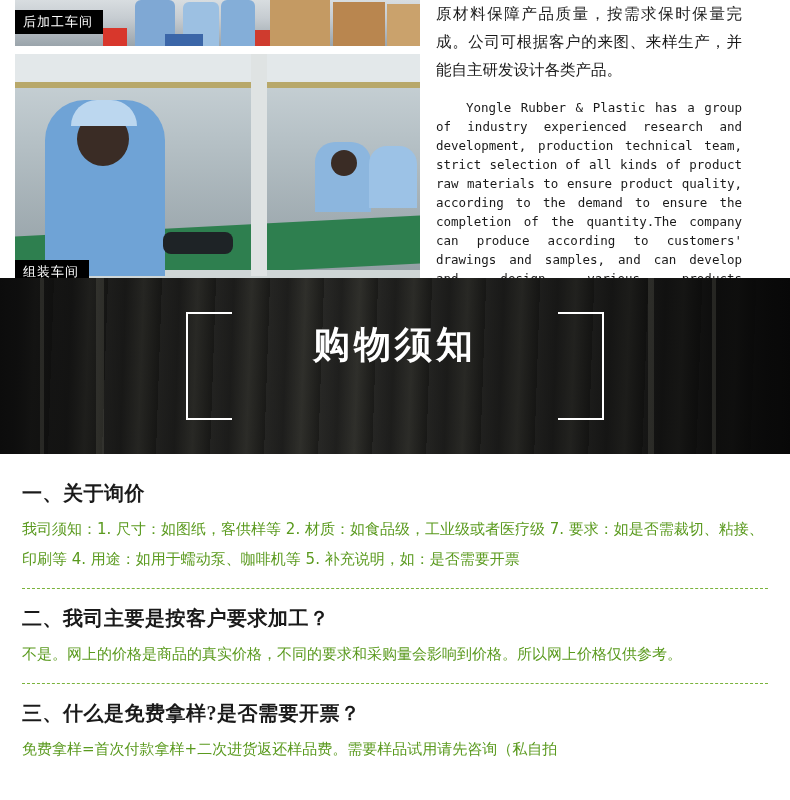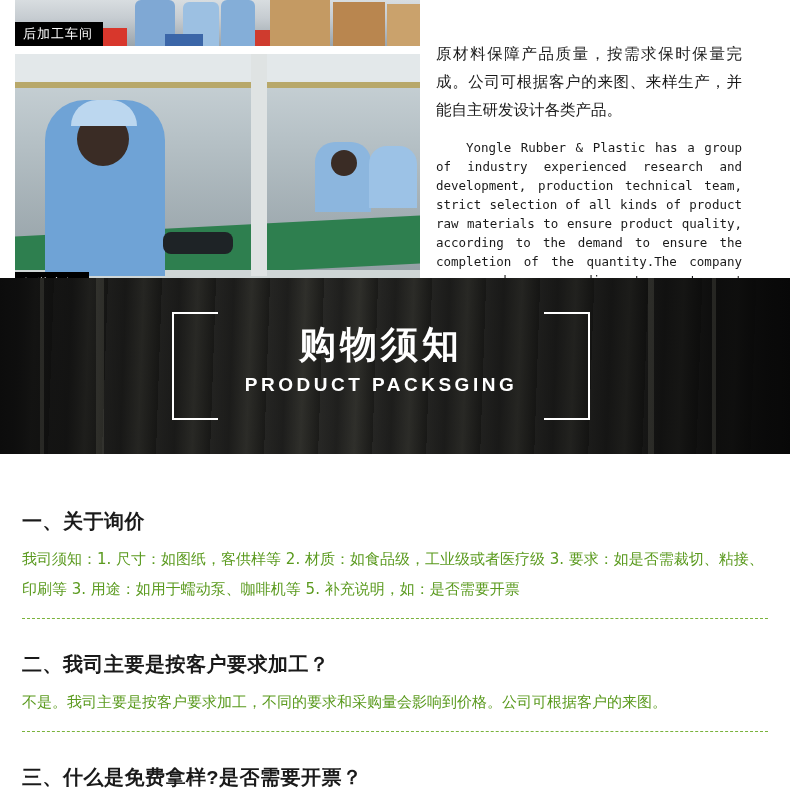--- a/index.html
+++ b/index.html
@@ -30,21 +30,21 @@
     width: 405px;
     overflow: hidden;
     background: #4a5a6a;
   }
   .photo.p1 { height: 46px; margin-bottom: 8px; }
   .photo.p2 { height: 242px; }
 
   .photo-caption {
     position: absolute;
     left: 0;
-    bottom: 0;
+    bottom: 12px;
     background: #000000;
     color: #ffffff;
     font-size: 13px;
     line-height: 20px;
     padding: 2px 10px 2px 8px;
     font-family: "DejaVu Sans", sans-serif;
     letter-spacing: 1px;
   }
 
   
@@ -75,21 +75,20 @@
   .p2 .w-head { position:absolute; left:62px; top:58px; width:52px; height:54px; background:#3a2c25; border-radius:50%; }
   .p2 .w-cap { position:absolute; left:56px; top:46px; width:66px; height:26px; background:#bcd7ef; border-radius:26px 26px 0 0; }
   .p2 .w-far1 { position:absolute; left:300px; top:88px; width:56px; height:70px; background:#8cb6de; border-radius:20px 20px 0 0; }
   .p2 .w-far1h { position:absolute; left:316px; top:96px; width:26px; height:26px; background:#3a2c25; border-radius:50%; }
   .p2 .w-far2 { position:absolute; left:354px; top:92px; width:48px; height:62px; background:#9cc2e6; border-radius:18px 18px 0 0; }
   .p2 .dark-item { position:absolute; left:148px; top:178px; width:70px; height:22px; background:#1e2326; border-radius:8px; }
 
   .text-col {
     width: 336px;
     padding: 0 14px 0 16px;
-    margin-top: 40px;
   }
   .cn-intro {
     font-family: "DejaVu Sans", sans-serif;
     font-size: 15.5px;
     line-height: 28px;
     color: #1a1a1a;
     margin: 0 0 14px 0;
     text-align: justify;
   }
   .en-intro {
@@ -112,21 +111,21 @@
       repeating-linear-gradient(92deg, #3a3a36 0px, #2a2a27 18px, #4a4a42 36px, #23231f 54px),
       linear-gradient(180deg, #55554c 0%, #2b2b26 55%, #171714 100%);
     overflow: hidden;
   }
   .banner .streak {
     position: absolute; top: 0; height: 176px; width: 4px;
     background: rgba(210,210,190,0.12);
   }
   .banner-frame {
     position: absolute;
-    left: 172px;
+    left: 186px;
     top: 34px;
     width: 418px;
     height: 108px;
   }
   .bf-corner {
     position: absolute;
     width: 46px; height: 40px;
     border: 2px solid #ffffff;
   }
   .bf-tl { left: 0; top: 0; border-right: none; border-bottom: none; }
@@ -157,27 +156,26 @@
     letter-spacing: 3.5px;
   }
 
   
   .qa-section {
     padding: 22px 22px 0 22px;
     width: 790px;
   }
   .qa-item { margin-bottom: 2px; }
   .qa-q {
-    font-family: Liberation Mono, monospace;
+    font-family: Liberation Serif, serif;
     font-size: 20px;
     font-weight: bold;
     color: #1a1a1a;
     line-height: 34px;
     letter-spacing: 0.5px;
-    margin-top: 30px;
   }
   .qa-a {
     font-family: "DejaVu Sans", sans-serif;
     font-size: 15px;
     line-height: 30px;
     color: #5a9a1e;
     margin-top: 4px;
   }
   .divider {
     border-top: 1px dashed #7ab33c;
@@ -241,37 +239,37 @@
   <div class="streak" style="left:712px;"></div>
 
   <div class="banner-frame">
     <div class="bf-line-l"></div>
     <div class="bf-line-r"></div>
     <div class="bf-corner bf-tl"></div>
     <div class="bf-corner bf-tr"></div>
     <div class="bf-corner bf-bl"></div>
     <div class="bf-corner bf-br"></div>
     <div class="banner-title">购物须知</div>
-    <div class="banner-sub">PRODUCT PACKSGING</div>
   </div>
 </div>
 
 <div class="qa-section">
 
   <div class="qa-item">
     <div class="qa-q">一、关于询价</div>
-    <div class="qa-a">我司须知：1. 尺寸：如图纸，客供样等  2. 材质：如食品级，工业级或者医疗级 3. 要求：如是否需裁切、粘接、印刷等 3. 用途：如用于蠕动泵、咖啡机等 5. 补充说明，如：是否需要开票</div>
+    <div class="qa-a">我司须知：1. 尺寸：如图纸，客供样等  2. 材质：如食品级，工业级或者医疗级 7. 要求：如是否需裁切、粘接、印刷等 4. 用途：如用于蠕动泵、咖啡机等 5. 补充说明，如：是否需要开票</div>
   </div>
 
   <div class="divider"></div>
 
   <div class="qa-item">
     <div class="qa-q">二、我司主要是按客户要求加工？</div>
-    <div class="qa-a">不是。我司主要是按客户要求加工，不同的要求和采购量会影响到价格。公司可根据客户的来图。</div>
+    <div class="qa-a">不是。网上的价格是商品的真实价格，不同的要求和采购量会影响到价格。所以网上价格仅供参考。</div>
   </div>
 
   <div class="divider"></div>
 
   <div class="qa-item">
     <div class="qa-q">三、什么是免费拿样?是否需要开票？</div>
+    <div class="qa-a">免费拿样=首次付款拿样+二次进货返还样品费。需要样品试用请先咨询（私自拍</div>
   </div>
 
 </div>
 
 </body></html>

